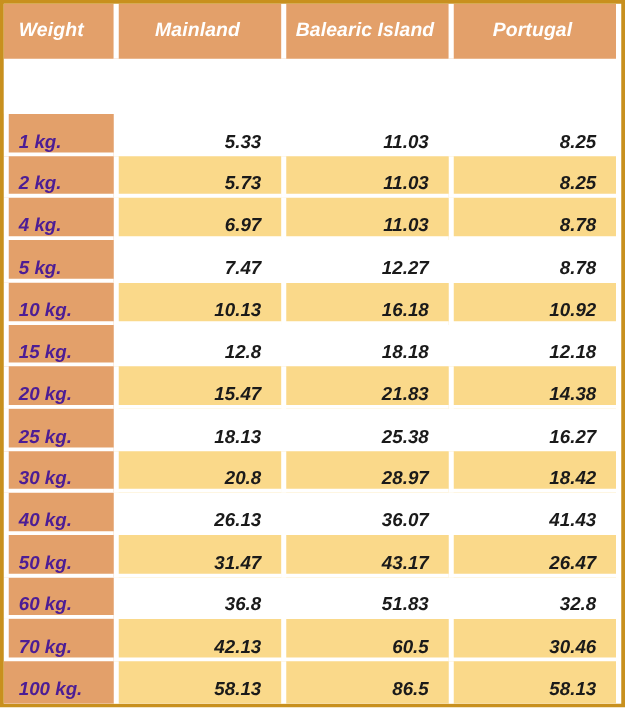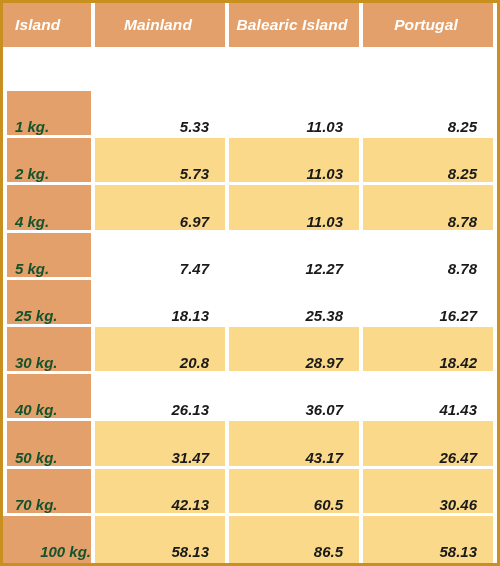--- a/index.html
+++ b/index.html
@@ -84,21 +84,21 @@
     font-style: italic;
     font-size: 15px;
     color: #1a1a1a;
     vertical-align: bottom;
     position: relative;
   }
 
   
   td.weight-cell {
     background: #e3a06a;
-    color: #14532d;
+    color: #4c1d95;
     text-align: left;
     padding-left: 12px;
     padding-bottom: 3px;
     box-shadow: inset 0 -3px 0 #ffffff, inset 4px 0 0 #ffffff;
   }
 
   
   td.num-cell {
     text-align: right;
     padding-right: 16px;
@@ -114,37 +114,36 @@
     font-style: italic;
   }
 
   
   tbody tr:last-child td.num-cell,
   tbody tr:last-child td.weight-cell {
     box-shadow: inset 4px 0 0 #ffffff;
   }
   tbody tr:last-child td.weight-cell {
     box-shadow: none;
-    text-align: right;
   }
 </style>
 </head>
 <body>
 
 <div class="table-frame">
   <table class="rates-table">
     <colgroup>
       <col class="c-weight">
       <col class="c-data">
       <col class="c-data">
       <col class="c-data">
     </colgroup>
     <thead>
       <tr>
-        <th class="head-weight">Island</th>
+        <th class="head-weight">Weight</th>
         <th>Mainland</th>
         <th>Balearic Island</th>
         <th>Portugal</th>
       </tr>
       <tr class="head-underline">
         <td></td>
         <td></td>
         <td></td>
         <td></td>
       </tr>
@@ -167,20 +166,38 @@
           <td class="num-cell">6.97</td>
           <td class="num-cell">11.03</td>
           <td class="num-cell">8.78</td>
         </tr>
         <tr>
           <td class="weight-cell">5 kg.</td>
           <td class="num-cell">7.47</td>
           <td class="num-cell">12.27</td>
           <td class="num-cell">8.78</td>
         </tr>
+        <tr class="shaded">
+          <td class="weight-cell">10 kg.</td>
+          <td class="num-cell">10.13</td>
+          <td class="num-cell">16.18</td>
+          <td class="num-cell">10.92</td>
+        </tr>
+        <tr>
+          <td class="weight-cell">15 kg.</td>
+          <td class="num-cell">12.8</td>
+          <td class="num-cell">18.18</td>
+          <td class="num-cell">12.18</td>
+        </tr>
+        <tr class="shaded">
+          <td class="weight-cell">20 kg.</td>
+          <td class="num-cell">15.47</td>
+          <td class="num-cell">21.83</td>
+          <td class="num-cell">14.38</td>
+        </tr>
         <tr>
           <td class="weight-cell">25 kg.</td>
           <td class="num-cell">18.13</td>
           <td class="num-cell">25.38</td>
           <td class="num-cell">16.27</td>
         </tr>
         <tr class="shaded">
           <td class="weight-cell">30 kg.</td>
           <td class="num-cell">20.8</td>
           <td class="num-cell">28.97</td>
@@ -191,20 +208,26 @@
           <td class="num-cell">26.13</td>
           <td class="num-cell">36.07</td>
           <td class="num-cell">41.43</td>
         </tr>
         <tr class="shaded">
           <td class="weight-cell">50 kg.</td>
           <td class="num-cell">31.47</td>
           <td class="num-cell">43.17</td>
           <td class="num-cell">26.47</td>
         </tr>
+        <tr>
+          <td class="weight-cell">60 kg.</td>
+          <td class="num-cell">36.8</td>
+          <td class="num-cell">51.83</td>
+          <td class="num-cell">32.8</td>
+        </tr>
         <tr class="shaded">
           <td class="weight-cell">70 kg.</td>
           <td class="num-cell">42.13</td>
           <td class="num-cell">60.5</td>
           <td class="num-cell">30.46</td>
         </tr>
         <tr class="shaded">
           <td class="weight-cell">100 kg.</td>
           <td class="num-cell">58.13</td>
           <td class="num-cell">86.5</td>

